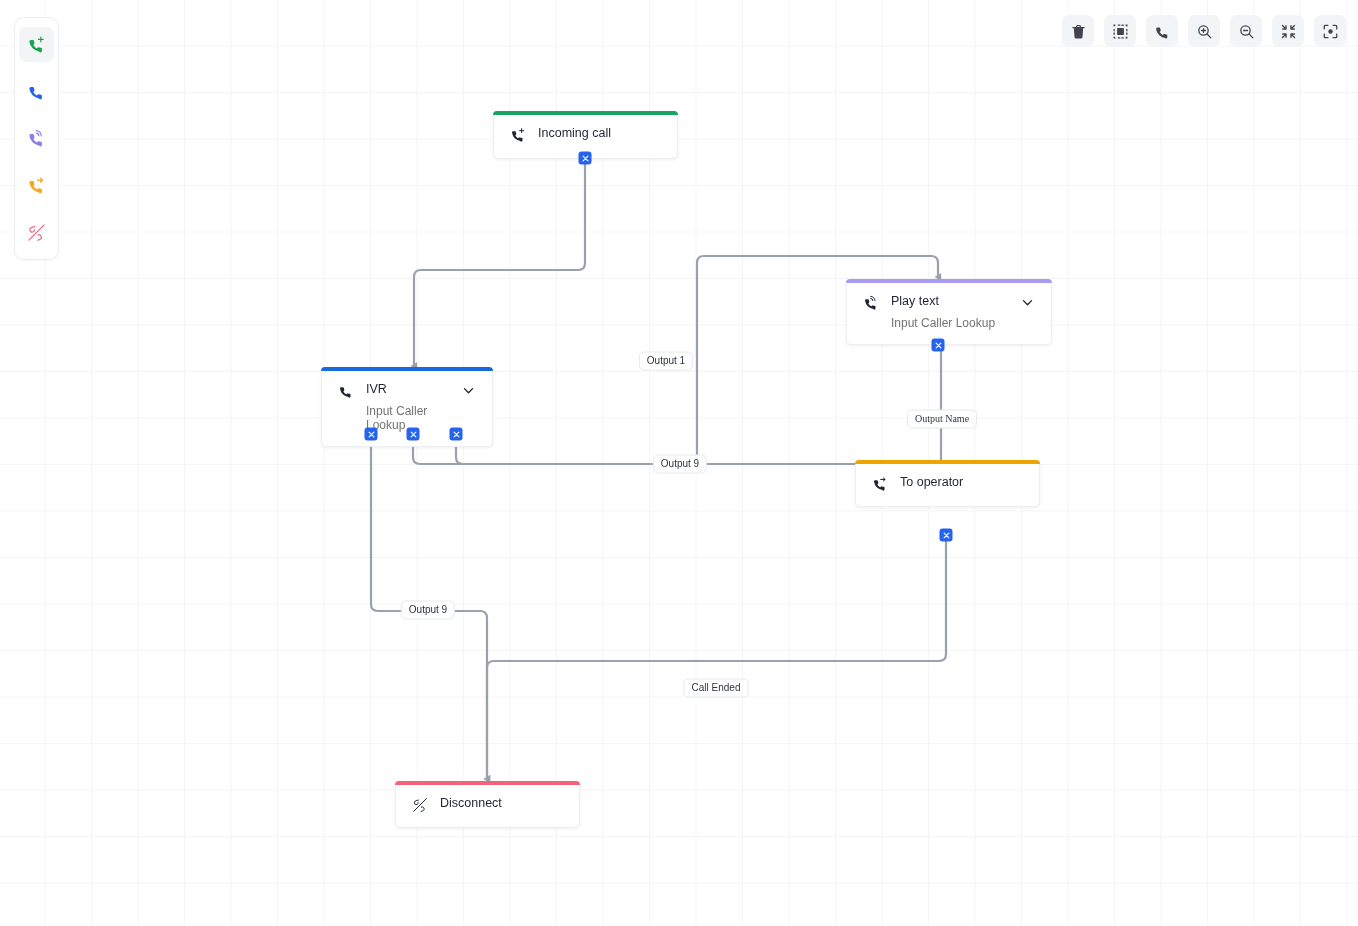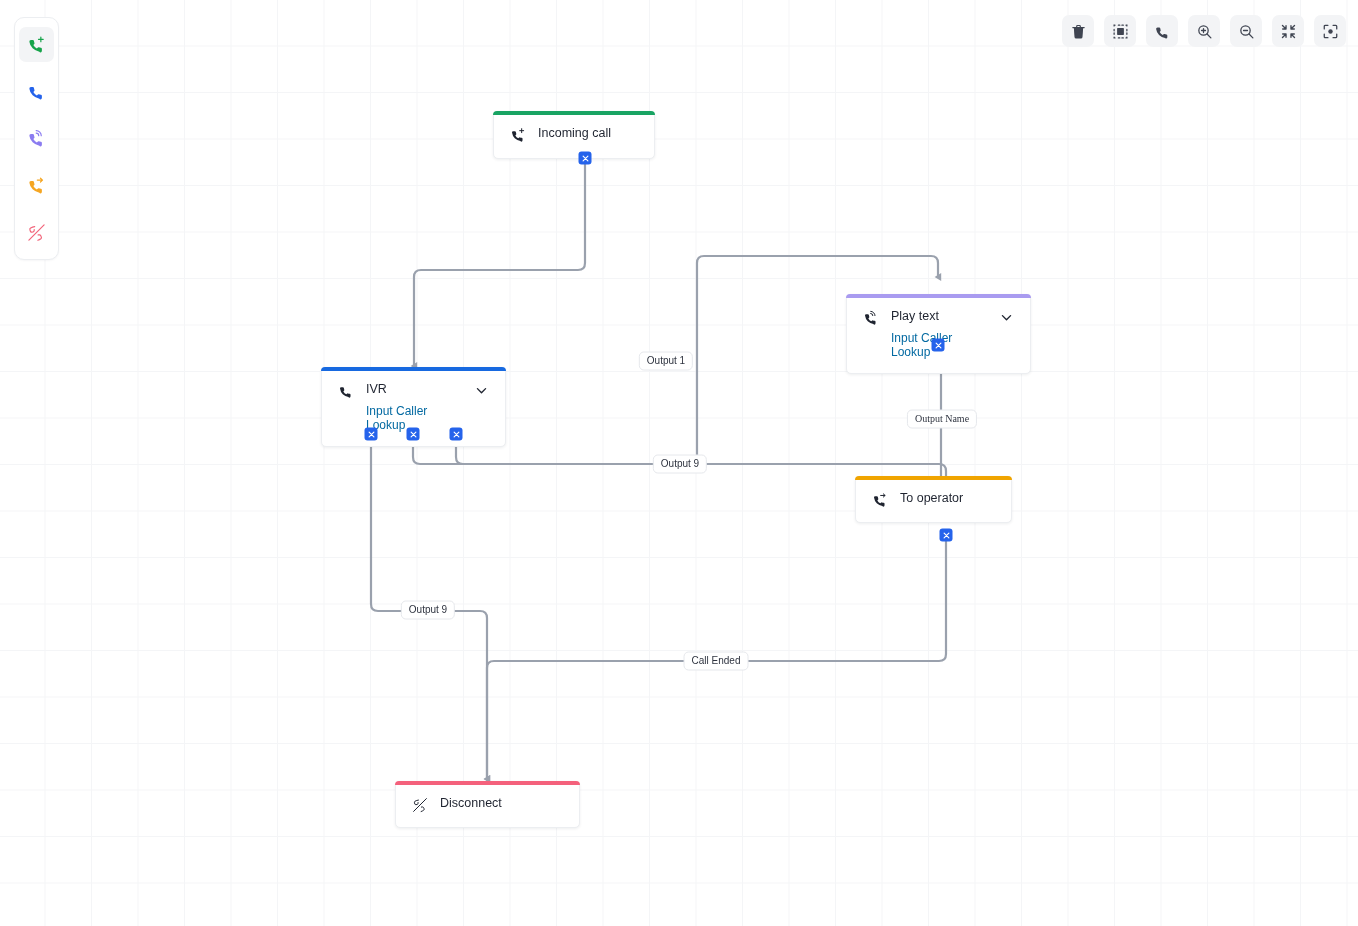--- a/index.html
+++ b/index.html
@@ -121,21 +121,21 @@
     margin-top: 1px;
   }
   .node-texts { flex: 1 1 auto; min-width: 0; }
   .node-title {
     font-size: 12.5px;
     color: #1f2430;
     line-height: 15px;
   }
   .node-sub {
     font-size: 12px;
-    color: #0369a1;
+    color: #737373;
     margin-top: 7px;
     line-height: 14px;
   }
   .node-chevron {
     flex: 0 0 auto;
     margin-top: 1px;
     color: #1f2430;
     cursor: pointer;
   }
 
@@ -171,26 +171,26 @@
         <path class="edge-path" d="M371,440 L371,604 Q371,611 378,611 L480,611 Q487,611 487,618 L487,779" marker-end="url(#arrow)"></path>
         <path class="edge-path" d="M946,541 L946,654 Q946,661 939,661 L494,661 Q487,661 487,668 L487,779" marker-end="url(#arrow)"></path>
       </g>
   </svg>
 
   <div id="edge-labels">
       <div class="edge-label" style="left: 666px; top: 361px;">Output 1</div>
       <div class="edge-label" style="left: 680px; top: 464px;">Output 9</div>
       <div class="edge-label" style="left: 942px; top: 419px; font-family: Liberation Serif, serif;">Output Name</div>
       <div class="edge-label" style="left: 428px; top: 610px;">Output 9</div>
-      <div class="edge-label" style="left: 716px; top: 661px;">Call Ended</div>
+      <div class="edge-label" style="left: 716px; top: 688px;">Call Ended</div>
     </div>
 
   <div id="nodes-layer">
       <div style="position: absolute; left: 0px; top: 0px;">
-        <div class="node" style="left: 493px; top: 111px; width: 162px; min-height: 48px;">
+        <div class="node" style="left: 493px; top: 111px; width: 185px; min-height: 48px;">
           <div class="node-accent" style="background: rgb(25, 164, 99);"></div>
           <div class="node-body">
             <span class="node-icon" style="display: flex;">
               <svg width="16" height="16" viewBox="0 0 24 24" fill="none" stroke="#1f2430" stroke-width="1.5" stroke-linecap="round" stroke-linejoin="round">
                 <path d="M15.6 21a14.5 14.5 0 0 1-12.6-12.6 2 2 0 0 1 2-2.2h2.3a1.5 1.5 0 0 1 1.5 1.3c.1.9.3 1.7.6 2.5a1.5 1.5 0 0 1-.4 1.6l-1 1a12 12 0 0 0 4.4 4.4l1-1a1.5 1.5 0 0 1 1.6-.4c.8.3 1.6.5 2.5.6a1.5 1.5 0 0 1 1.3 1.5v2.3a2 2 0 0 1-2.2 2z" fill="#1f2430" stroke="none"></path>
                 <path d="M17.5 2.5v6M14.5 5.5h6"></path>
               </svg>
             </span>
             <div class="node-texts">
               <div class="node-title">Incoming call</div>
@@ -199,21 +199,21 @@
         </div>
         <div class="handle" style="left: 585px; top: 158px;">
           <span style="display: flex;">
             <svg width="8" height="8" viewBox="0 0 12 12" fill="none" stroke="#ffffff" stroke-width="1.7" stroke-linecap="round">
               <path d="M2.4 2.4l7.2 7.2M9.6 2.4l-7.2 7.2"></path>
             </svg>
           </span>
         </div>
       </div>
       <div style="position: absolute; left: 0px; top: 0px;">
-        <div class="node" style="left: 321px; top: 367px; width: 185px; min-height: 67px;">
+        <div class="node" style="left: 321px; top: 367px; width: 172px; min-height: 67px;">
           <div class="node-accent" style="background: rgb(23, 105, 224);"></div>
           <div class="node-body">
             <span class="node-icon" style="display: flex;">
               <svg width="16" height="16" viewBox="0 0 24 24" fill="none" stroke="#1f2430" stroke-width="1.5" stroke-linecap="round" stroke-linejoin="round">
                 <path d="M15.6 21a14.5 14.5 0 0 1-12.6-12.6 2 2 0 0 1 2-2.2h2.3a1.5 1.5 0 0 1 1.5 1.3c.1.9.3 1.7.6 2.5a1.5 1.5 0 0 1-.4 1.6l-1 1a12 12 0 0 0 4.4 4.4l1-1a1.5 1.5 0 0 1 1.6-.4c.8.3 1.6.5 2.5.6a1.5 1.5 0 0 1 1.3 1.5v2.3a2 2 0 0 1-2.2 2z" fill="#1f2430" stroke="none"></path>
               </svg>
             </span>
             <div class="node-texts">
               <div class="node-title">IVR</div>
               <div class="node-sub">Input Caller Lookup</div>
@@ -241,21 +241,21 @@
         </div>
         <div class="handle" style="left: 456px; top: 434px;">
           <span style="display: flex;">
             <svg width="8" height="8" viewBox="0 0 12 12" fill="none" stroke="#ffffff" stroke-width="1.7" stroke-linecap="round">
               <path d="M2.4 2.4l7.2 7.2M9.6 2.4l-7.2 7.2"></path>
             </svg>
           </span>
         </div>
       </div>
       <div style="position: absolute; left: 0px; top: 0px;">
-        <div class="node" style="left: 846px; top: 294px; width: 185px; min-height: 66px;">
+        <div class="node" style="left: 846px; top: 279px; width: 206px; min-height: 66px;">
           <div class="node-accent" style="background: rgb(169, 155, 240);"></div>
           <div class="node-body">
             <span class="node-icon" style="display: flex;">
               <svg width="16" height="16" viewBox="0 0 24 24" fill="none" stroke="#1f2430" stroke-width="1.5" stroke-linecap="round" stroke-linejoin="round">
                 <path d="M15.6 21a14.5 14.5 0 0 1-12.6-12.6 2 2 0 0 1 2-2.2h2.3a1.5 1.5 0 0 1 1.5 1.3c.1.9.3 1.7.6 2.5a1.5 1.5 0 0 1-.4 1.6l-1 1a12 12 0 0 0 4.4 4.4l1-1a1.5 1.5 0 0 1 1.6-.4c.8.3 1.6.5 2.5.6a1.5 1.5 0 0 1 1.3 1.5v2.3a2 2 0 0 1-2.2 2z" fill="#1f2430" stroke="none"></path>
                 <path d="M14.8 8.4a3.2 3.2 0 0 0-3.2-3.2M18 8.4A6.4 6.4 0 0 0 11.6 2"></path>
               </svg>
             </span>
             <div class="node-texts">
               <div class="node-title">Play text</div>
@@ -270,21 +270,21 @@
         </div>
         <div class="handle" style="left: 938px; top: 345px;">
           <span style="display: flex;">
             <svg width="8" height="8" viewBox="0 0 12 12" fill="none" stroke="#ffffff" stroke-width="1.7" stroke-linecap="round">
               <path d="M2.4 2.4l7.2 7.2M9.6 2.4l-7.2 7.2"></path>
             </svg>
           </span>
         </div>
       </div>
       <div style="position: absolute; left: 0px; top: 0px;">
-        <div class="node" style="left: 855px; top: 476px; width: 157px; min-height: 47px;">
+        <div class="node" style="left: 855px; top: 460px; width: 185px; min-height: 47px;">
           <div class="node-accent" style="background: rgb(240, 164, 0);"></div>
           <div class="node-body">
             <span class="node-icon" style="display: flex;">
               <svg width="16" height="16" viewBox="0 0 24 24" fill="none" stroke="#1f2430" stroke-width="1.5" stroke-linecap="round" stroke-linejoin="round">
                 <path d="M15.6 21a14.5 14.5 0 0 1-12.6-12.6 2 2 0 0 1 2-2.2h2.3a1.5 1.5 0 0 1 1.5 1.3c.1.9.3 1.7.6 2.5a1.5 1.5 0 0 1-.4 1.6l-1 1a12 12 0 0 0 4.4 4.4l1-1a1.5 1.5 0 0 1 1.6-.4c.8.3 1.6.5 2.5.6a1.5 1.5 0 0 1 1.3 1.5v2.3a2 2 0 0 1-2.2 2z" fill="#1f2430" stroke="none"></path>
                 <path d="M13 5.2h6.4M17 2.8l2.6 2.4L17 7.6"></path>
               </svg>
             </span>
             <div class="node-texts">
               <div class="node-title">To operator</div>

